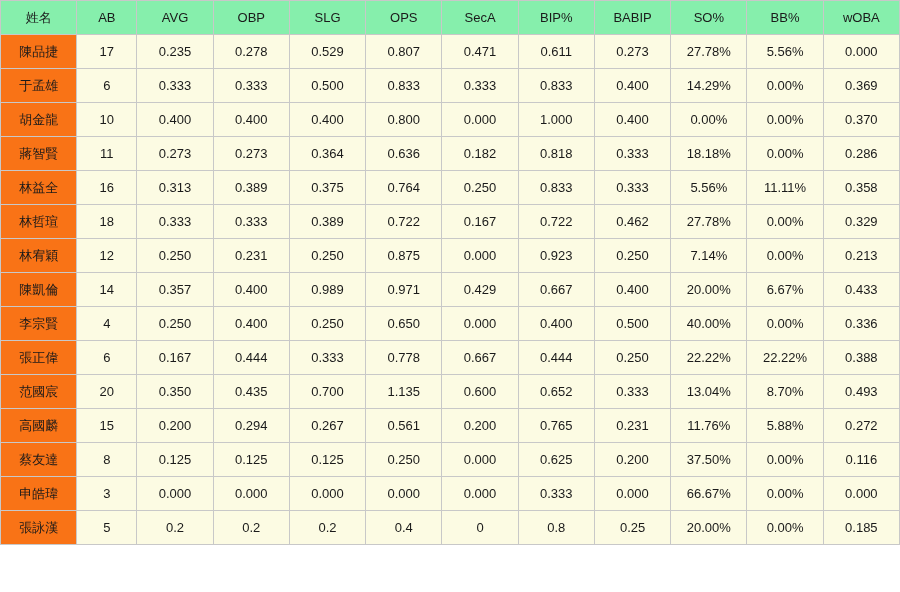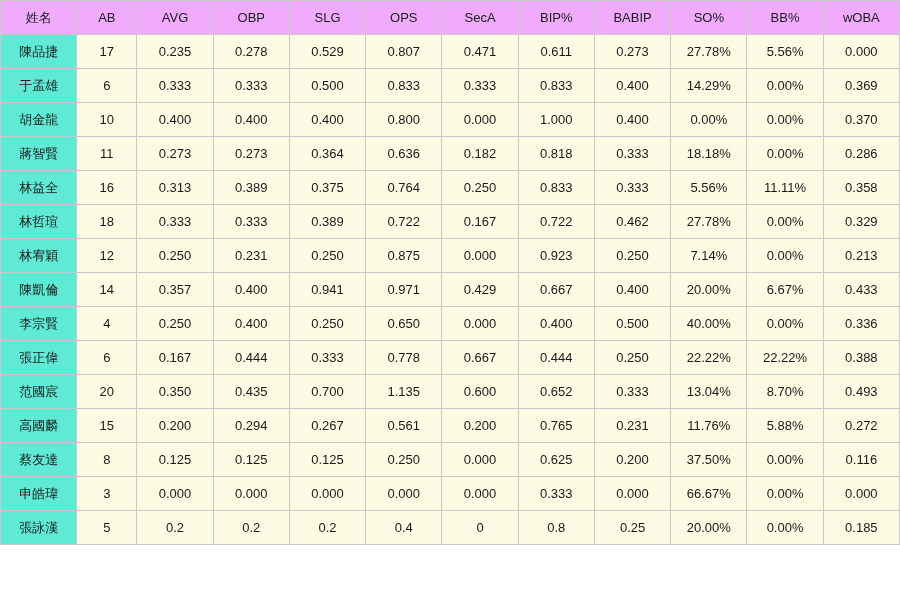--- a/index.html
+++ b/index.html
@@ -24,29 +24,29 @@
     text-align: center;
     font-size: 13px;
     color: #1a1a1a;
     padding: 0;
     height: 33px;
     line-height: 33px;
     white-space: nowrap;
     overflow: hidden;
   }
   thead th {
-    background: #f0abfc;
+    background: #86efac;
     font-weight: normal;
     border-bottom: 1px solid #b9b9b9;
   }
   tbody td {
     background: #fcfbe3;
   }
   tbody td.name-cell {
-    background: #5eead4;
+    background: #f97316;
   }
   col.c-name { width: 76px; }
   col.c-ab   { width: 60px; }
   col.c-std  { width: 76px; }
 </style>
 </head>
 <body>
 
 <table class="stats">
   <colgroup>
@@ -176,21 +176,21 @@
         <td>0.250</td>
         <td>7.14%</td>
         <td>0.00%</td>
         <td>0.213</td>
       </tr>
       <tr>
         <td class="name-cell">陳凱倫</td>
         <td>14</td>
         <td>0.357</td>
         <td>0.400</td>
-        <td>0.941</td>
+        <td>0.989</td>
         <td>0.971</td>
         <td>0.429</td>
         <td>0.667</td>
         <td>0.400</td>
         <td>20.00%</td>
         <td>6.67%</td>
         <td>0.433</td>
       </tr>
       <tr>
         <td class="name-cell">李宗賢</td>

